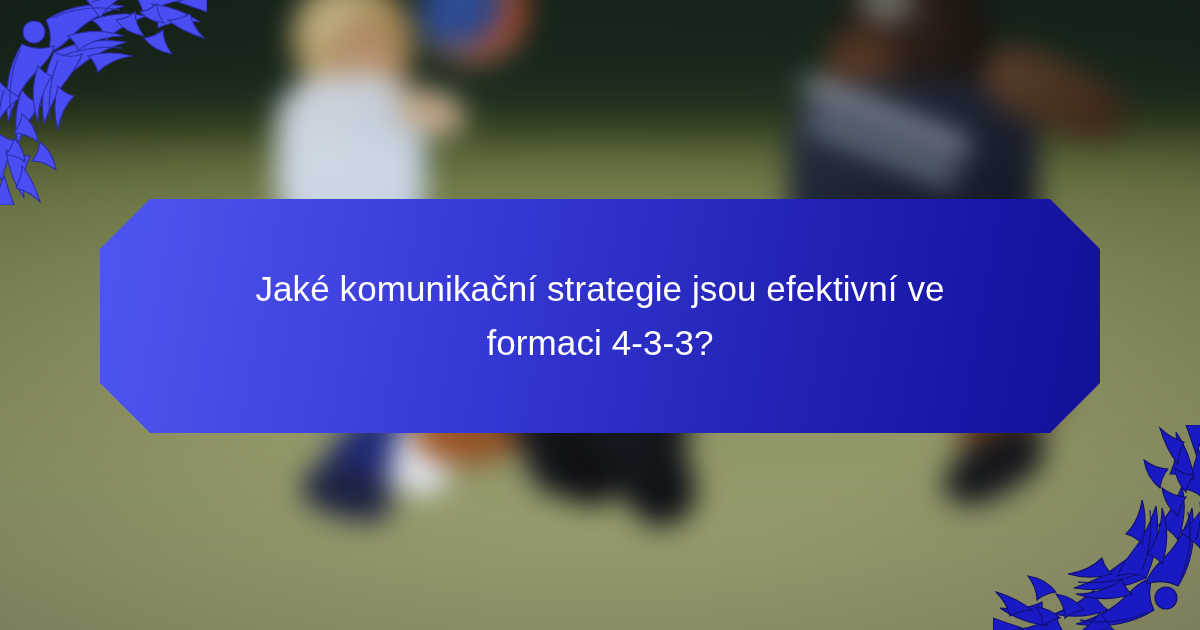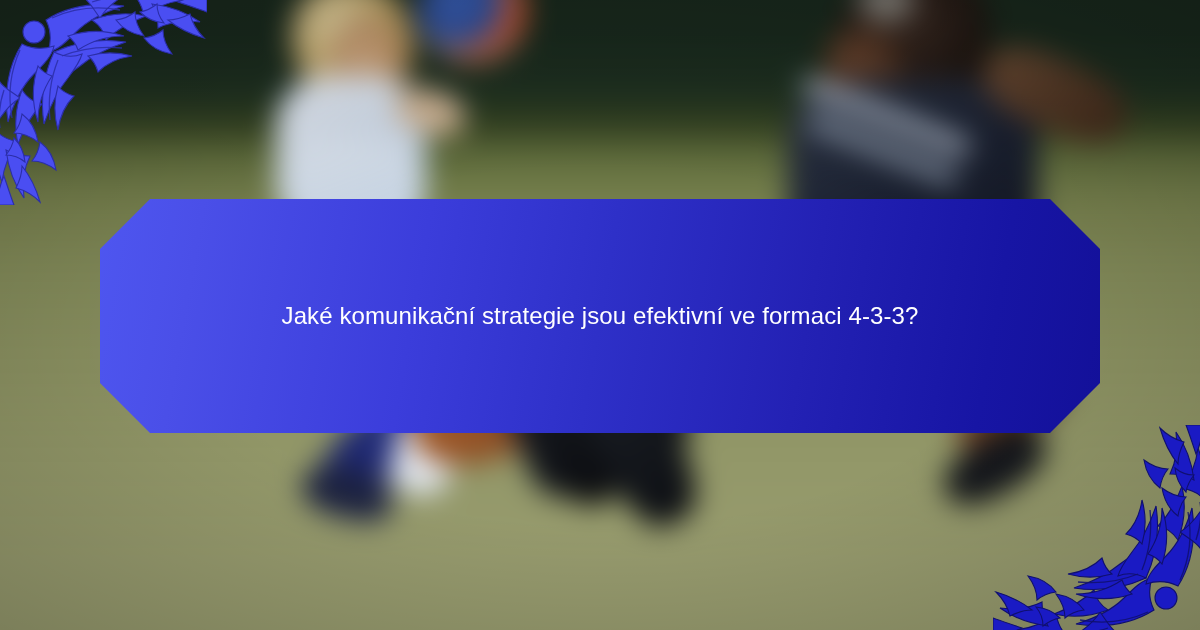--- a/index.html
+++ b/index.html
@@ -309,21 +309,21 @@
       0 50px);
     display: flex;
     align-items: center;
     justify-content: center;
   }
 
   .banner-title {
     margin: 0;
     padding: 0 86px;
     font-family: "Liberation Sans", "DejaVu Sans", sans-serif;
-    font-size: 24px;
+    font-size: 35px;
     font-weight: 400;
     line-height: 1.55;
     color: #ffffff;
     text-align: center;
     letter-spacing: 0.1px;
     max-width: 760px;
   }
 </style>
 </head>
 <body>

